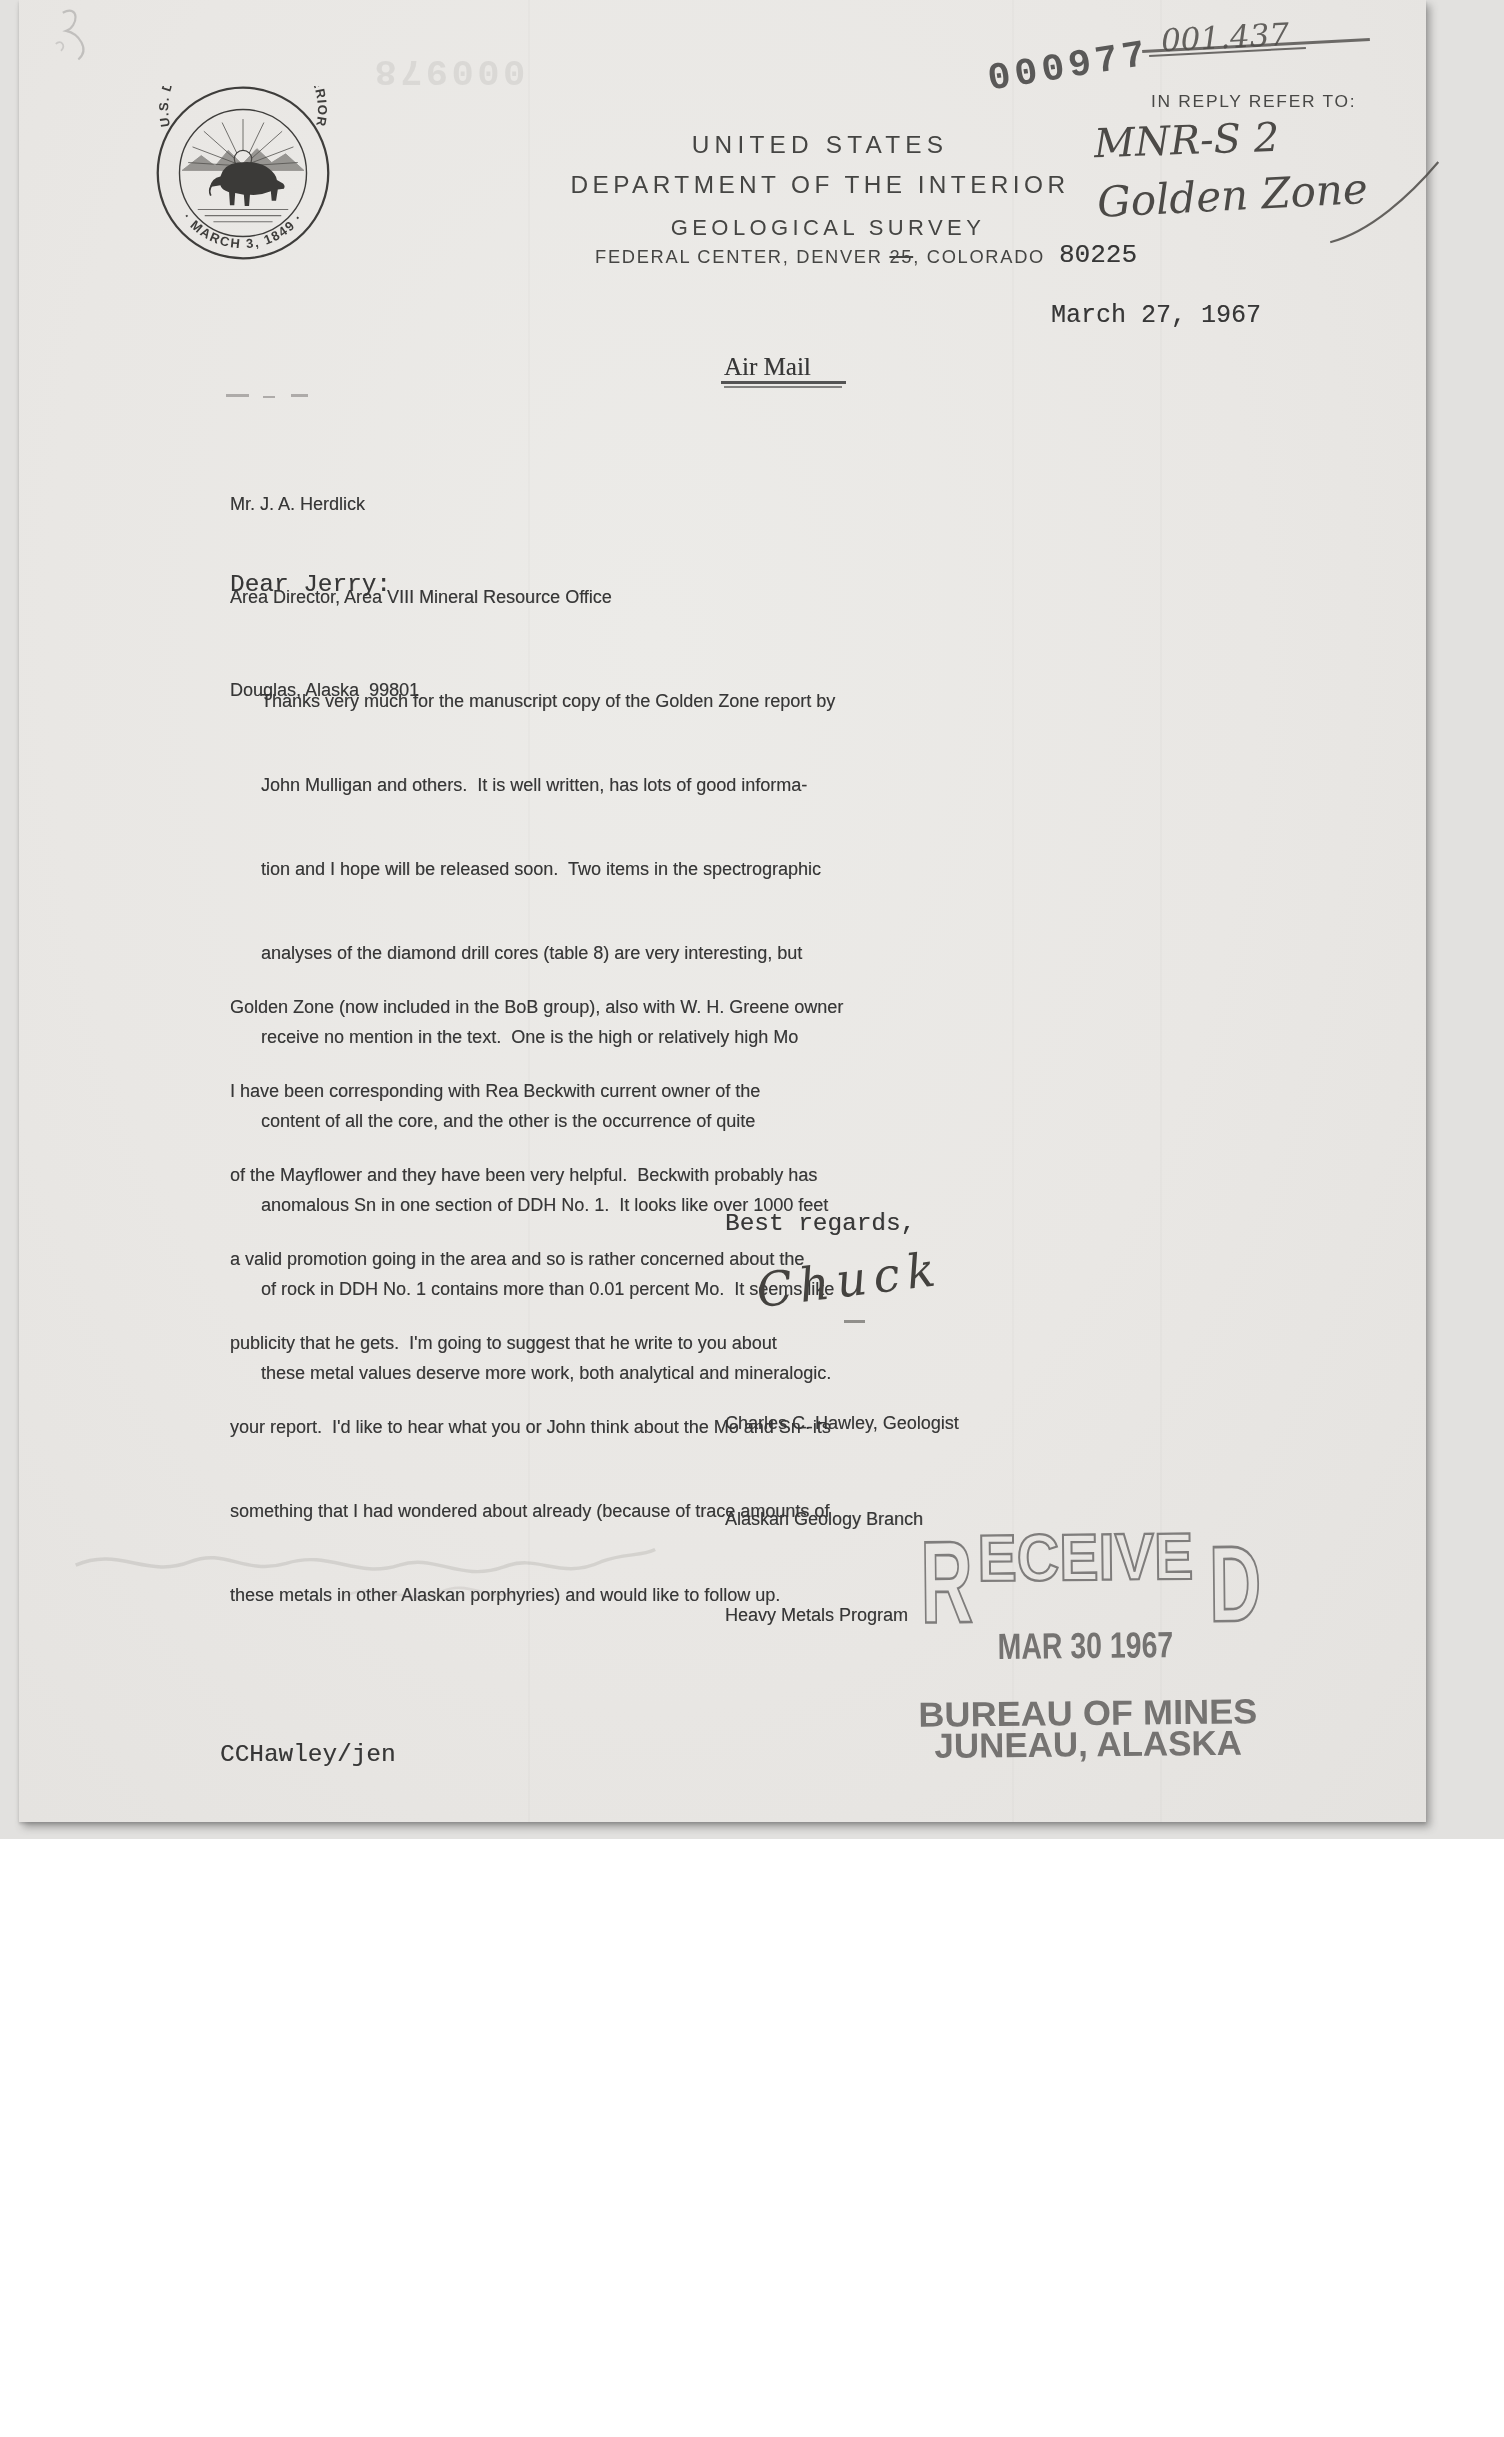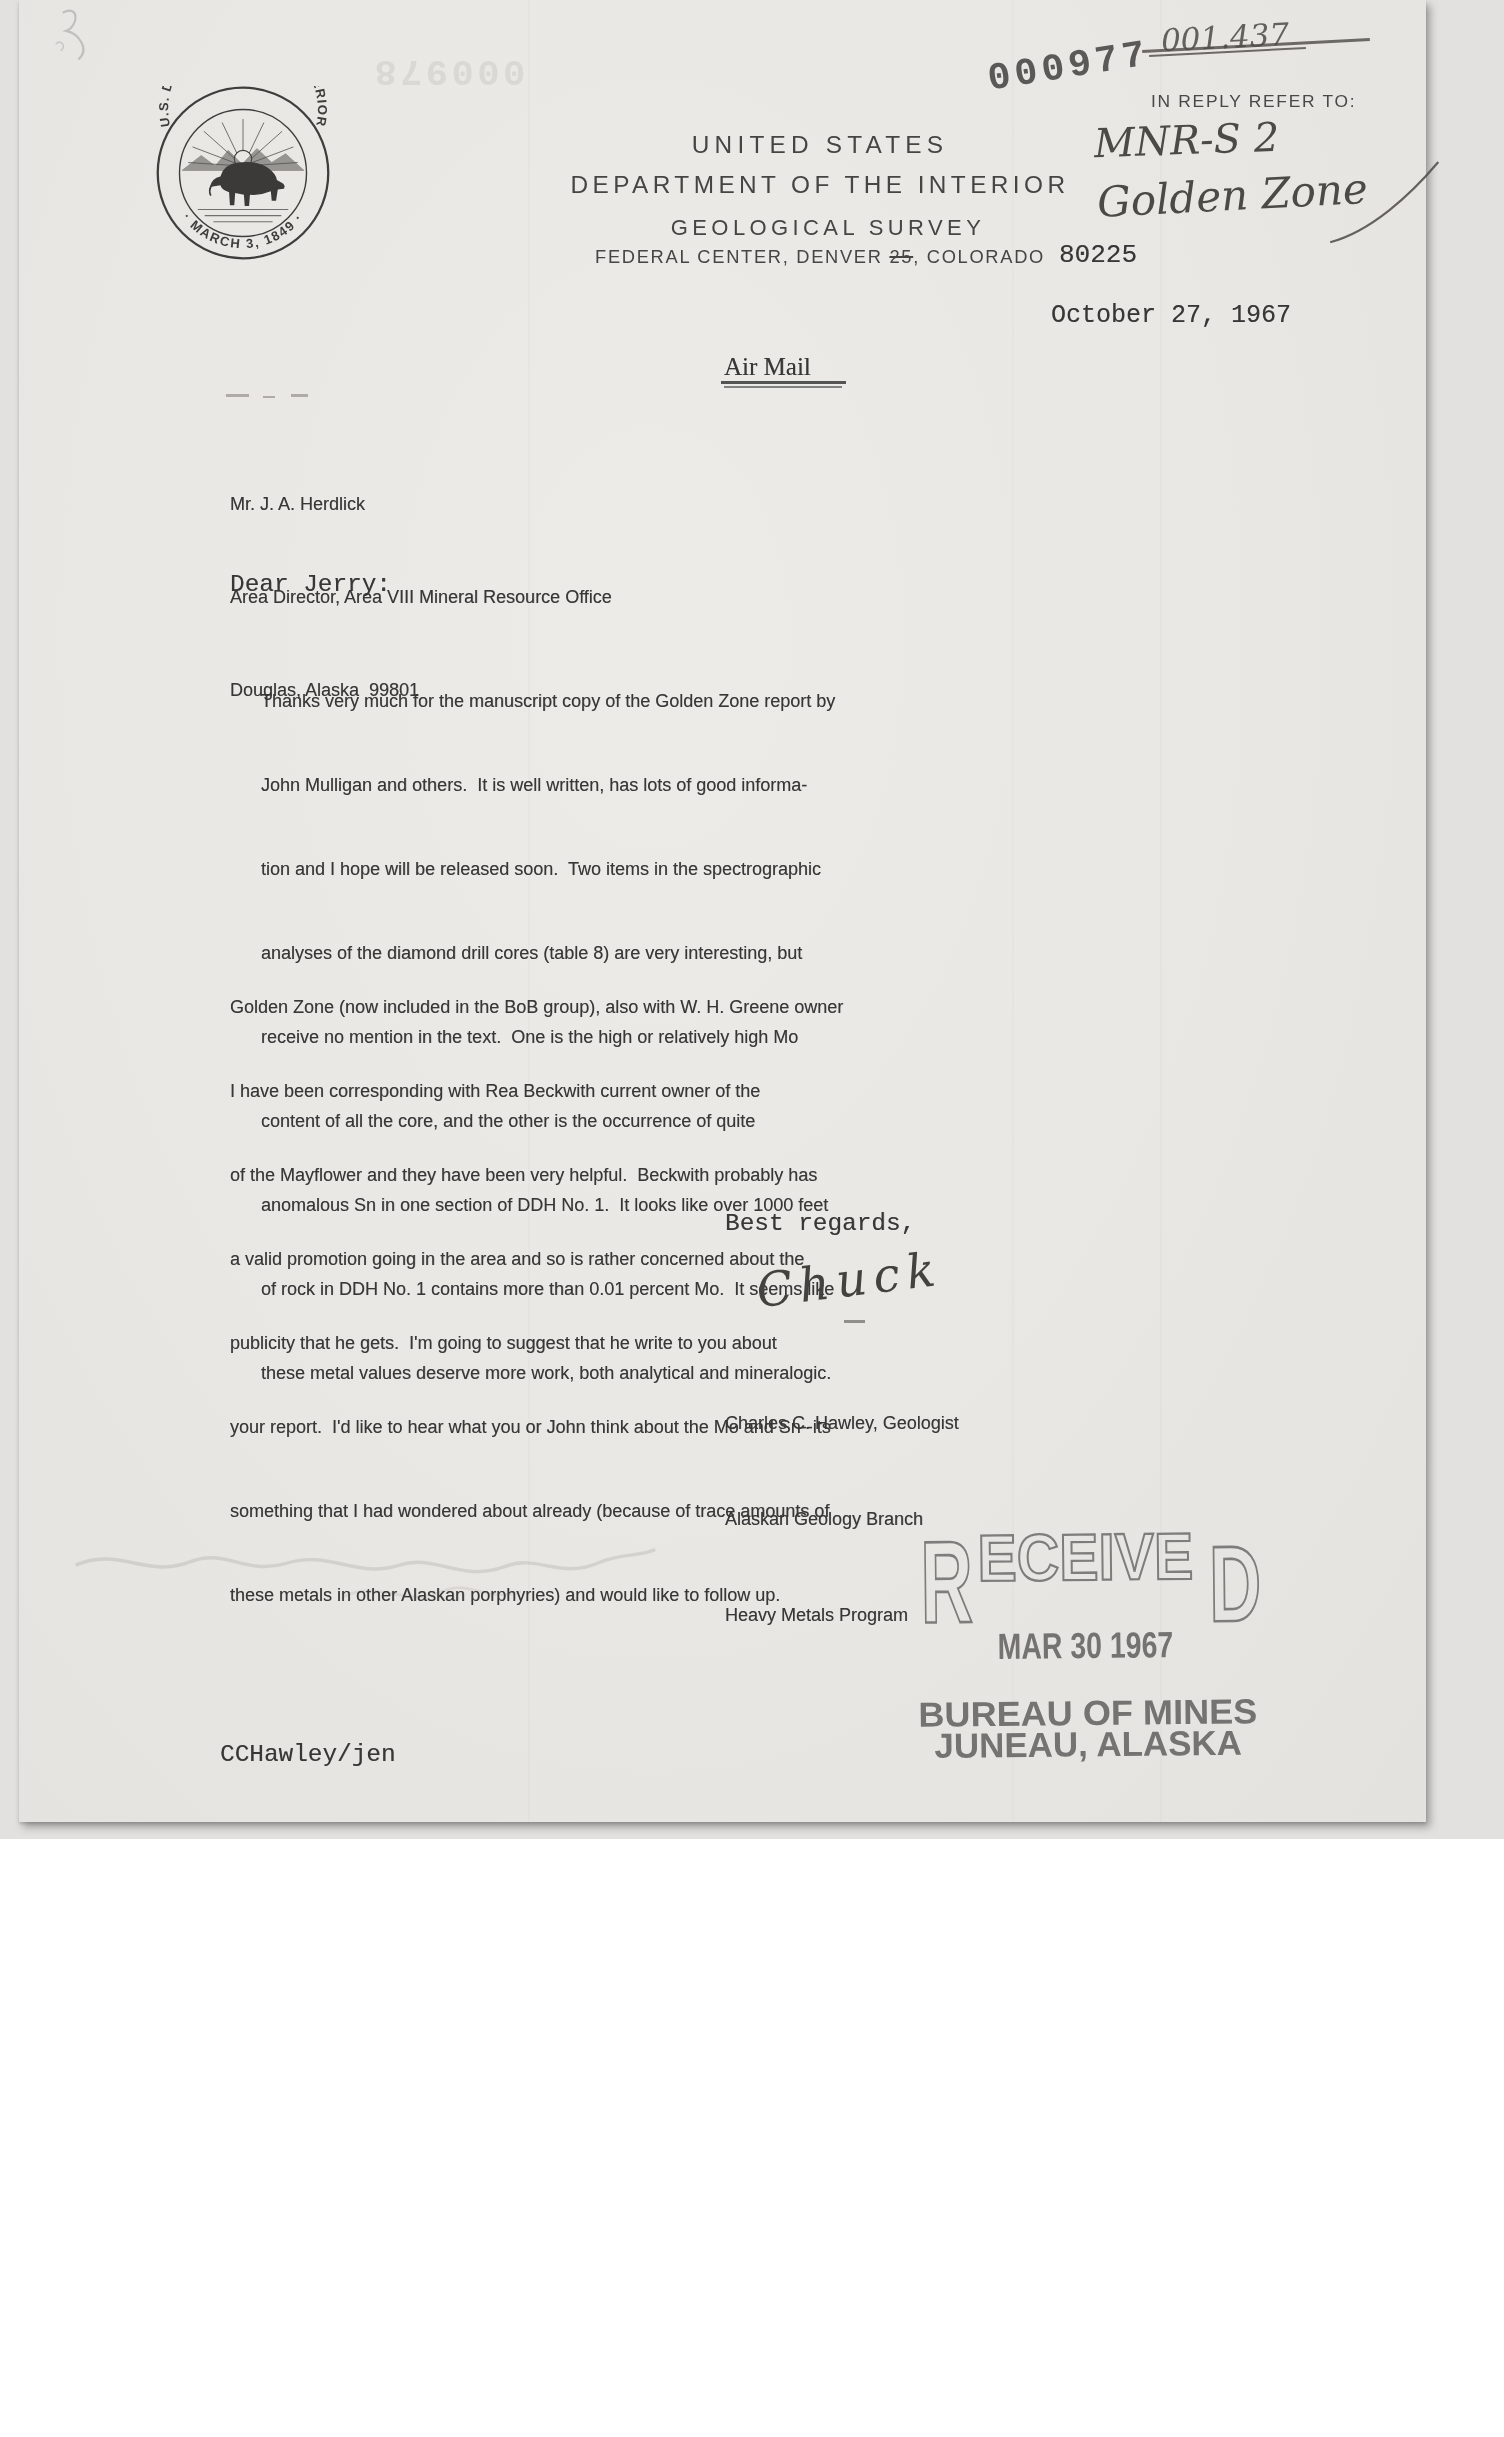--- a/index.html
+++ b/index.html
@@ -109,21 +109,21 @@
     <div class="hand" style="left:1142px;top:19px;font-size:31px;transform:rotate(-3deg);opacity:.85;">001.437</div>
     <div class="strike-line" style="left:1123px;top:44px;width:228px;"></div>
     <div class="strike-line" style="left:1130px;top:51px;width:157px;height:1.7px;"></div>
     <div class="reply-label">IN REPLY REFER TO:</div>
     <div class="hand" style="left:1075px;top:117px;font-size:40px;transform:rotate(-2deg);">MNR-S 2</div>
     <div class="hand" style="left:1078px;top:171px;font-size:42px;transform:rotate(-3deg);">Golden Zone</div>
     <svg class="flourish-svg" width="122" height="96" viewBox="0 0 140 110">
       <path d="M6,100 C52,88 98,46 130,8" fill="none" stroke="#4c4a47" stroke-width="2.5" opacity="0.85"></path>
     </svg>
 
-    <div class="tw" style="left:1032px;top:301px;font-size:25px;">October 27, 1967</div>
+    <div class="tw" style="left:1032px;top:301px;font-size:25px;">March 27, 1967</div>
     <div class="tw" style="left:705px;top:353px;font-size:25px;font-family:Liberation Serif, serif;">Air Mail</div>
     <div class="underline-bar" style="left:702px;top:381px;width:125px;"></div>
     <div class="underline-bar" style="left:705px;top:386px;width:118px;height:1.7px;opacity:.6;"></div>
 
     <div class="dash" style="left:207px;top:394px;width:22.6px;height:2.6px;"></div>
     <div class="dash" style="left:244px;top:396px;width:12.2px;height:1.7px;"></div>
     <div class="dash" style="left:272px;top:394px;width:17.4px;height:2.6px;"></div>
 
     <div class="body-block" style="left:211px;top:427px;line-height:31px;">
       <div>Mr. J. A. Herdlick</div>

